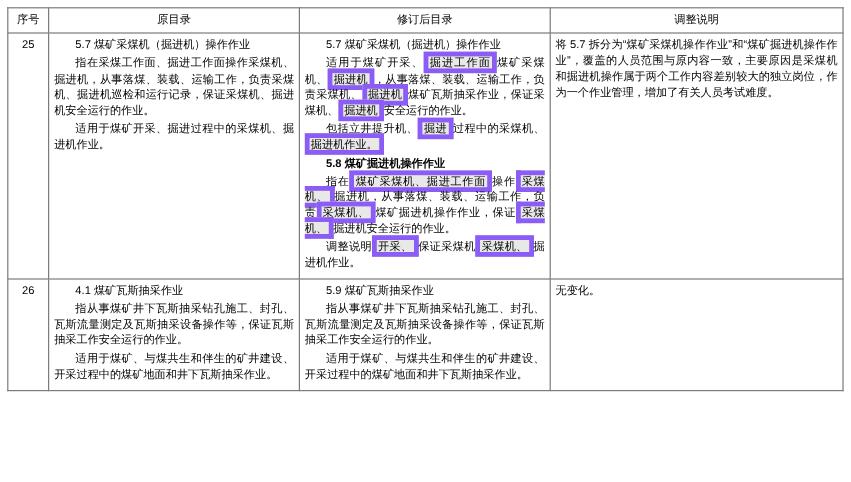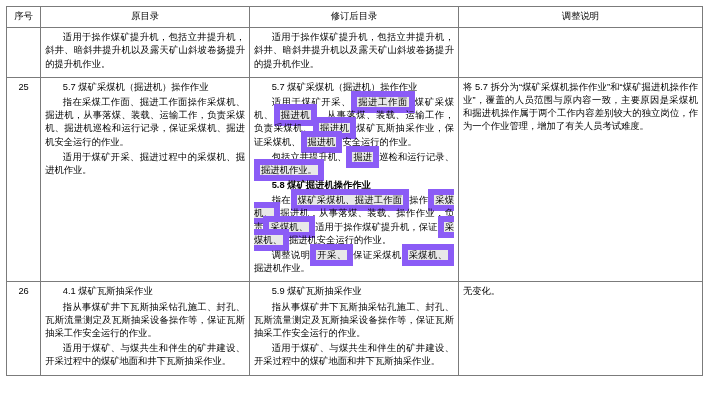--- a/index.html
+++ b/index.html
@@ -52,21 +52,21 @@
   }
   .para {
     margin: 0 0 2px 0;
     text-align: justify;
     text-justify: inter-ideograph;
   }
   .indent { text-indent: 1.9em; }
   .bold { font-weight: bold; }
   .hl {
     background: #e8e8e8;
-    border: 6px solid #8b5cf6;
+    border: 4px solid #8b5cf6;
     padding: 0 1px;
   }
   .note-cell { font-size: 9.3px; }
 </style>
 </head>
 <body>
 
 <div class="page">
   <table class="doc">
     <colgroup>
@@ -78,42 +78,32 @@
     <thead>
       <tr>
         <th>序号</th>
         <th>原目录</th>
         <th>修订后目录</th>
         <th>调整说明</th>
       </tr>
     </thead>
     <tbody id="table-body">
         <tr>
-          <td class="no-cell"></td>
-          <td>
-            <div class="para indent">适用于操作煤矿提升机，包括立井提升机，斜井、暗斜井提升机以及露天矿山斜坡卷扬提升的提升机作业。</div>
-          </td>
-          <td>
-            <div class="para indent">适用于操作煤矿提升机，包括立井提升机，斜井、暗斜井提升机以及露天矿山斜坡卷扬提升的提升机作业。</div>
-          </td>
-          <td class="note-cell"></td>
-        </tr>
-        <tr>
           <td class="no-cell">25</td>
           <td>
             <div class="para indent">5.7 煤矿采煤机（掘进机）操作作业</div>
             <div class="para indent">指在采煤工作面、掘进工作面操作采煤机、掘进机，从事落煤、装载、运输工作，负责采煤机、掘进机巡检和运行记录，保证采煤机、掘进机安全运行的作业。</div>
             <div class="para indent">适用于煤矿开采、掘进过程中的采煤机、掘进机作业。</div>
           </td>
           <td>
             <div class="para indent">5.7 煤矿采煤机（掘进机）操作作业</div>
             <div class="para indent"><span>适用于煤矿开采、</span><span class="hl">掘进工作面</span><span>煤矿采煤机、</span><span class="hl">掘进机</span><span>，从事落煤、装载、运输工作，负责采煤机、</span><span class="hl">掘进机</span><span>煤矿瓦斯抽采作业，保证采煤机、</span><span class="hl">掘进机</span><span>安全运行的作业。</span></div>
-            <div class="para indent"><span>包括立井提升机、</span><span class="hl">掘进</span><span>巡检和运行记录、</span><span class="hl">掘进机作业。</span></div>
+            <div class="para indent"><span>包括立井提升机、</span><span class="hl">掘进</span><span>过程中的采煤机、</span><span class="hl">掘进机作业。</span></div>
             <div class="para bold indent">5.8 煤矿掘进机操作作业</div>
-            <div class="para indent"><span>指在</span><span class="hl">煤矿采煤机、掘进工作面</span><span>操作</span><span class="hl">采煤机、</span><span>掘进机，从事落煤、装载、操作作业，</span><span>负责</span><span class="hl">采煤机、</span><span>适用于操作煤矿提升机，保证</span><span class="hl">采煤机、</span><span>掘进机安全运行的作业。</span></div>
+            <div class="para indent"><span>指在</span><span class="hl">煤矿采煤机、掘进工作面</span><span>操作</span><span class="hl">采煤机、</span><span>掘进机，从事落煤、装载、运输工作，</span><span>负责</span><span class="hl">采煤机、</span><span>煤矿掘进机操作作业，保证</span><span class="hl">采煤机、</span><span>掘进机安全运行的作业。</span></div>
             <div class="para indent"><span>调整说明</span><span class="hl">开采、</span><span>保证采煤机</span><span class="hl">采煤机、</span><span>掘进机作业。</span></div>
           </td>
           <td class="note-cell">
             <div class="para">将 5.7 拆分为“煤矿采煤机操作作业”和“煤矿掘进机操作作业”，覆盖的人员范围与原内容一致，主要原因是采煤机和掘进机操作属于两个工作内容差别较大的独立岗位，作为一个作业管理，增加了有关人员考试难度。</div>
           </td>
         </tr>
         <tr>
           <td class="no-cell">26</td>
           <td>
             <div class="para indent">4.1 煤矿瓦斯抽采作业</div>

